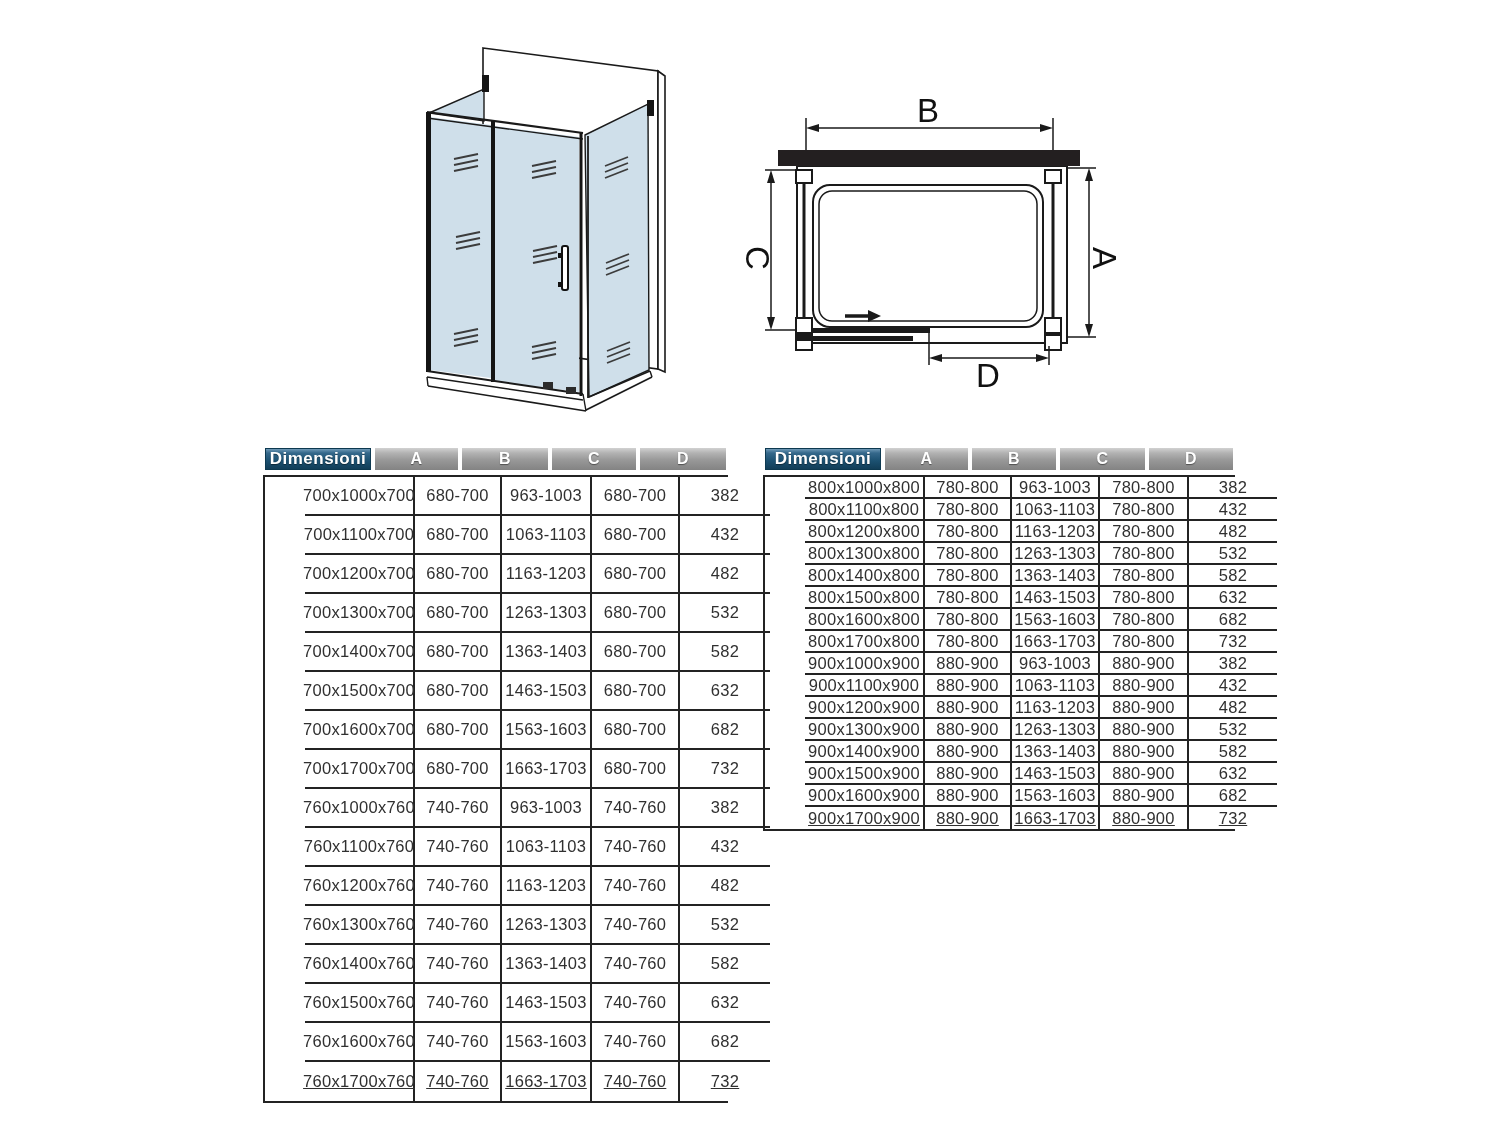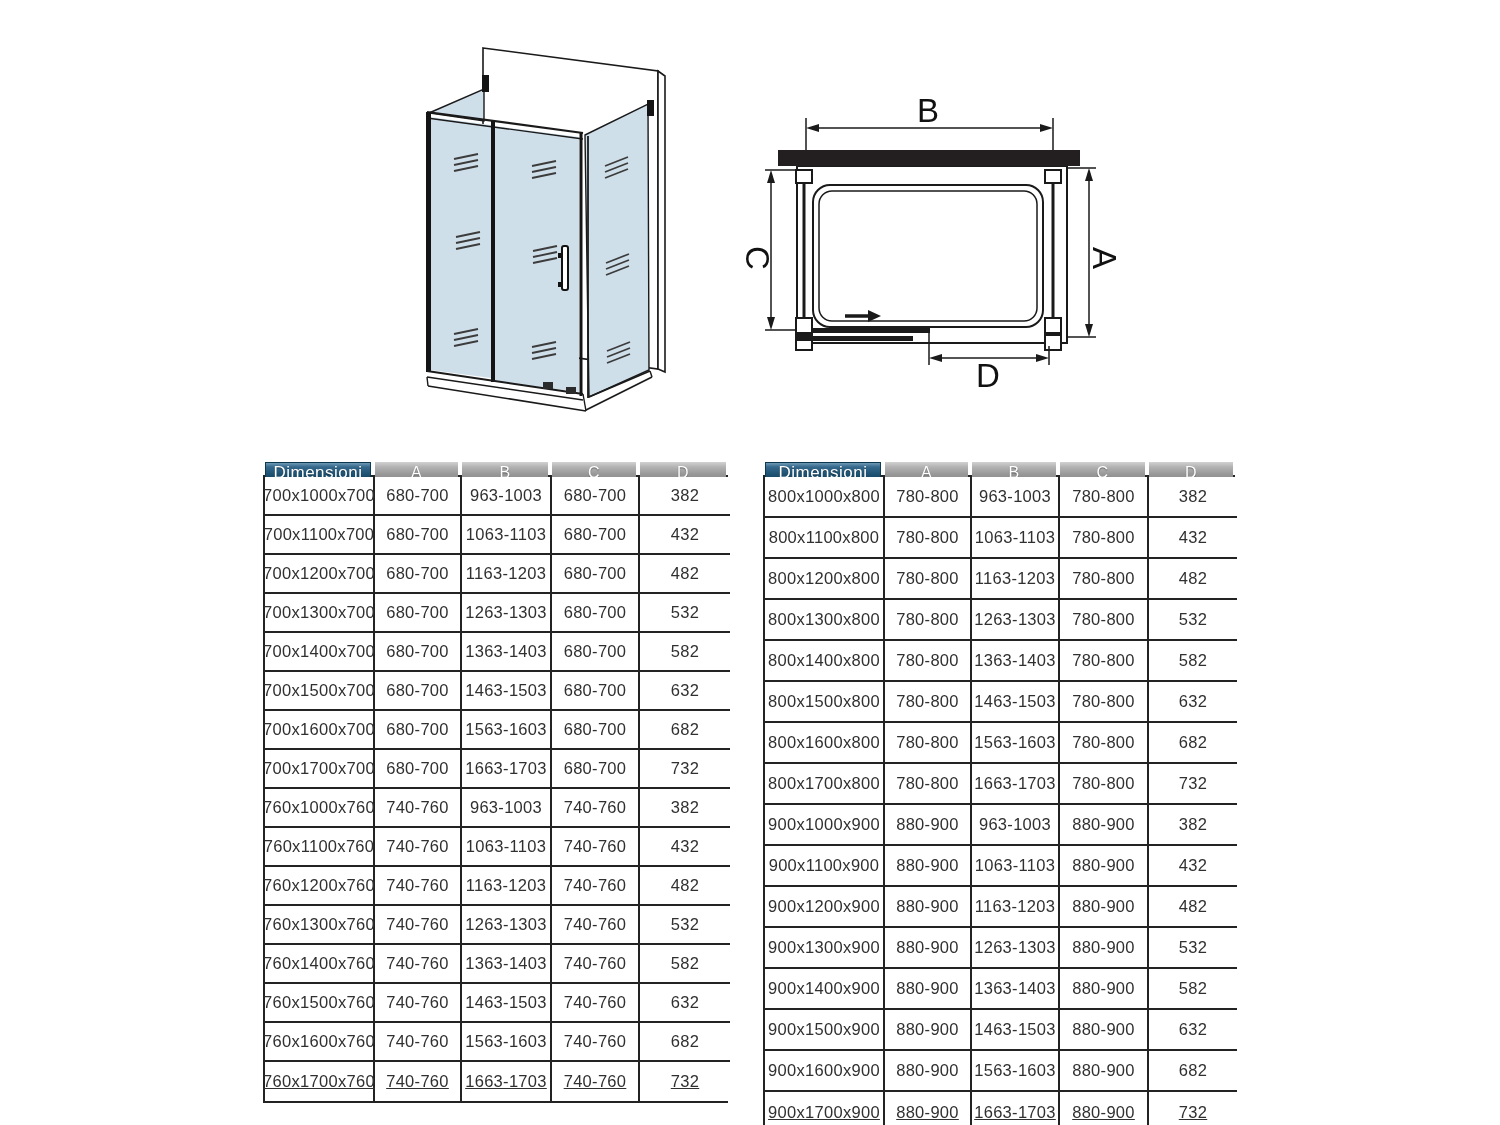--- a/index.html
+++ b/index.html
@@ -3,42 +3,42 @@
 <meta charset="utf-8">
 <style>
   html,body{margin:0;padding:0;background:#ffffff;}
   #page{position:relative;width:1500px;height:1125px;background:#ffffff;overflow:hidden;
         font-family:"Liberation Sans", sans-serif;}
   .abs{position:absolute;}
 
   
   .size-table{position:absolute;}
   .thead{display:grid;column-gap:0;height:25px;}
-  .hcell{margin:16px 2px;display:flex;align-items:center;justify-content:center;
-         color:#ffffff;font-weight:normal;font-size:16px;letter-spacing:.5px;
+  .hcell{margin:2px 2px;display:flex;align-items:center;justify-content:center;
+         color:#ffffff;font-weight:bold;font-size:16px;letter-spacing:.5px;
          background:linear-gradient(180deg,#d2d2d2 0%,#b3b3b3 22%,#989898 55%,#838383 100%);
          text-shadow:0 1px 1px rgba(0,0,0,.45);}
   .hcell.hdim{font-size:17px;
          background:linear-gradient(180deg,#6e99b6 0%,#35688b 20%,#1b5070 60%,#123e58 100%);
          border:1px solid #0d3950;}
-  .tbody{margin-top:4px;border:2px solid #232323;}
+  .tbody{margin-top:4px;border:2px solid #232323;padding-left:40px;}
   .trow{display:grid;}
   .tcell{border-right:2px solid #232323;border-bottom:2px solid #232323;
          display:flex;align-items:center;justify-content:center;
          font-size:16.5px;color:#303030;letter-spacing:.3px;background:#fff;}
   .trow .tcell:last-child{border-right:none;}
   .trow:last-child .tcell{border-bottom:none;text-decoration:underline;}
 
   #table-left{left:263px;top:446px;width:465px;}
   #table-left .thead, #table-left .trow{grid-template-columns:110px 87px 90px 88px 90px;}
   #table-left .trow{height:39px;}
 
   #table-right{left:763px;top:446px;width:472px;}
   #table-right .thead, #table-right .trow{grid-template-columns:120px 87px 88px 89px 88px;}
-  #table-right .trow{height:41px;}
+  #table-right .trow{height:22px;}
 
   svg{display:block;}
   .ln{stroke:#1a1a1a;fill:none;}
   .dimtxt{font-family:"Liberation Sans",sans-serif;font-size:33px;fill:#111;}
 </style>
 </head>
 <body>
 
 <div id="page">
 

